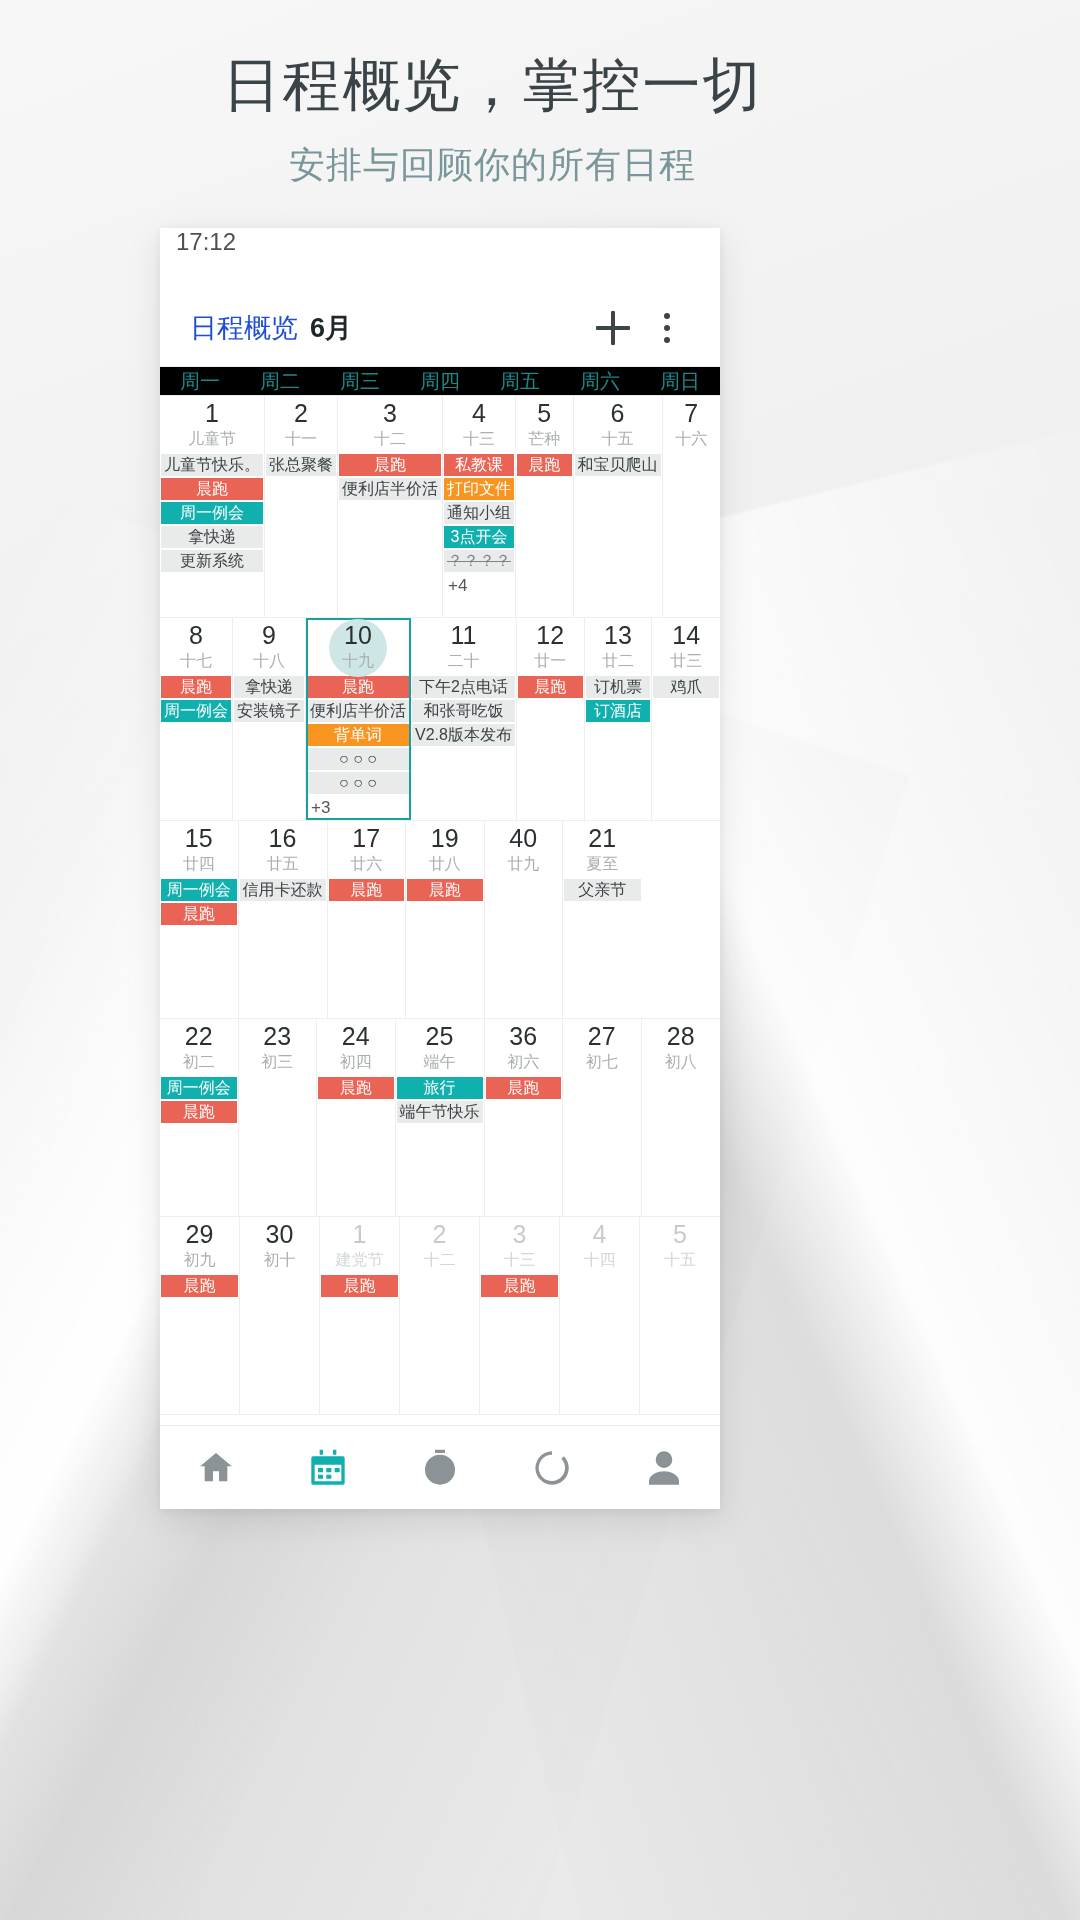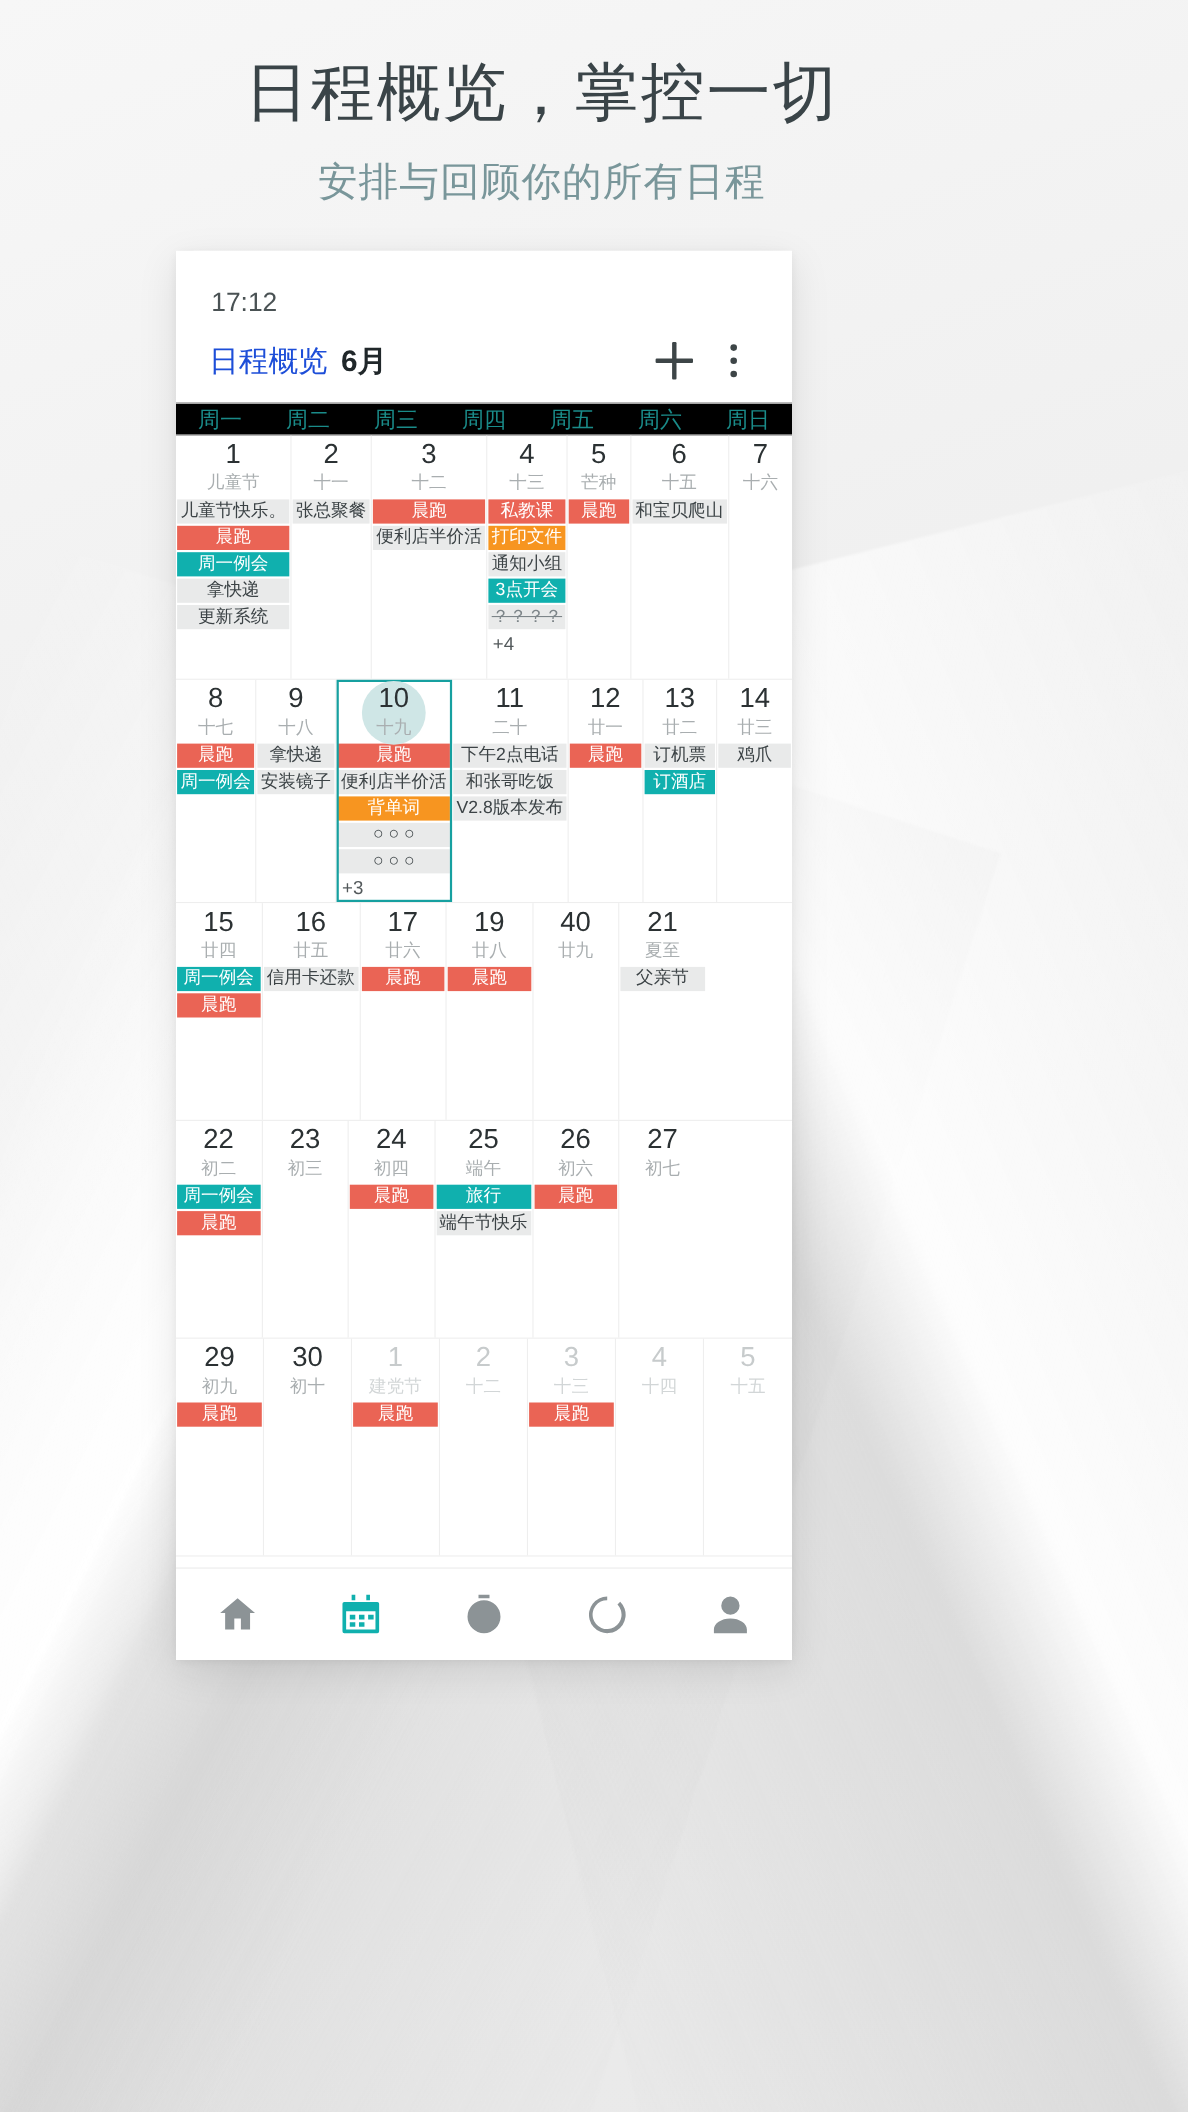--- a/index.html
+++ b/index.html
@@ -44,22 +44,22 @@
   }
 
   
   .phone {
     position:absolute; left:160px; top:228px;
     width:560px; height:1281px;
     background:#ffffff;
     box-shadow:0 10px 34px rgba(0,0,0,.10), 0 2px 8px rgba(0,0,0,.06);
   }
   .statusbar {
-    height:62px; display:flex; align-items:flex-end; padding-left:16px;
-    font-size:24px; color:#4a5254; background:#fff;margin-left:16px;
+    height:62px; display:flex; align-items:flex-start; padding-left:16px;
+    font-size:24px; color:#4a5254; background:#fff;
   }
   .appbar {
     height:76px; display:flex; align-items:center; padding:0 26px 0 30px;
     background:#fff;
   }
   .appbar .title { font-size:27px; color:#1d4ed8; }
   .appbar .month { font-size:27px; color:#20272a; font-weight:bold; margin-left:12px; }
   .appbar .spacer { flex:1; }
   .icon-btn { width:54px; height:54px; display:flex; align-items:center; justify-content:center; }
   .plus { position:relative; width:34px; height:34px; }
@@ -404,31 +404,38 @@
             <div class="dnum">25</div>
             <div class="dlunar">端午</div>
           </div>
           <div class="events">
             <div class="ev teal">旅行</div>
             <div class="ev">端午节快乐</div>
           </div>
         </div>
         <div class="day">
           <div class="daynum-wrap">
-            <div class="dnum">26</div>
+            <div class="dnum">36</div>
             <div class="dlunar">初六</div>
           </div>
           <div class="events">
             <div class="ev red">晨跑</div>
           </div>
         </div>
         <div class="day">
           <div class="daynum-wrap">
             <div class="dnum">27</div>
             <div class="dlunar">初七</div>
+          </div>
+          <div class="events"></div>
+        </div>
+        <div class="day">
+          <div class="daynum-wrap">
+            <div class="dnum">28</div>
+            <div class="dlunar">初八</div>
           </div>
           <div class="events"></div>
         </div>
       </div>
       <div class="week">
         <div class="day">
           <div class="daynum-wrap">
             <div class="dnum">29</div>
             <div class="dlunar">初九</div>
           </div>

